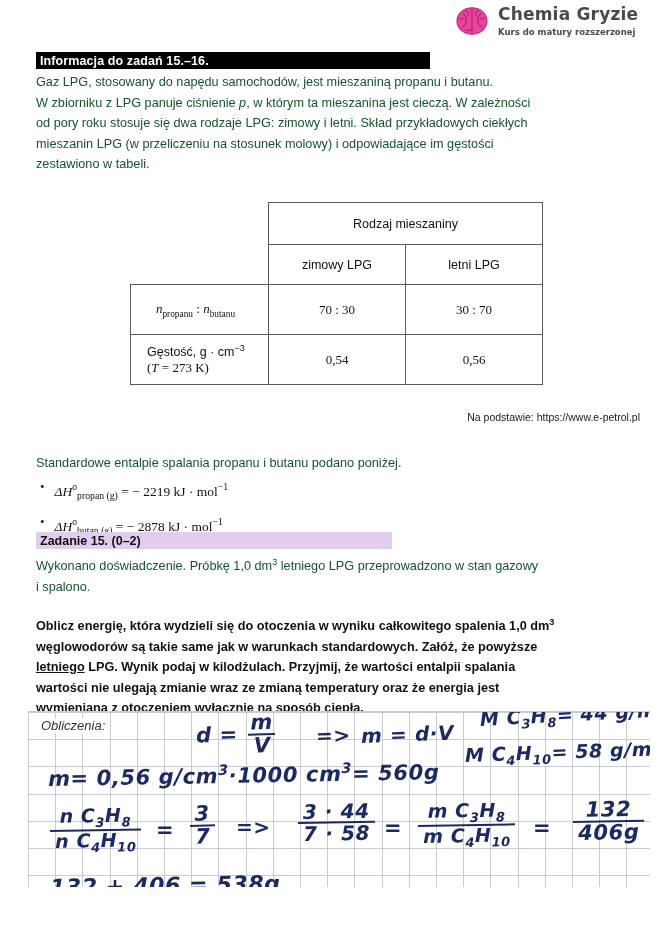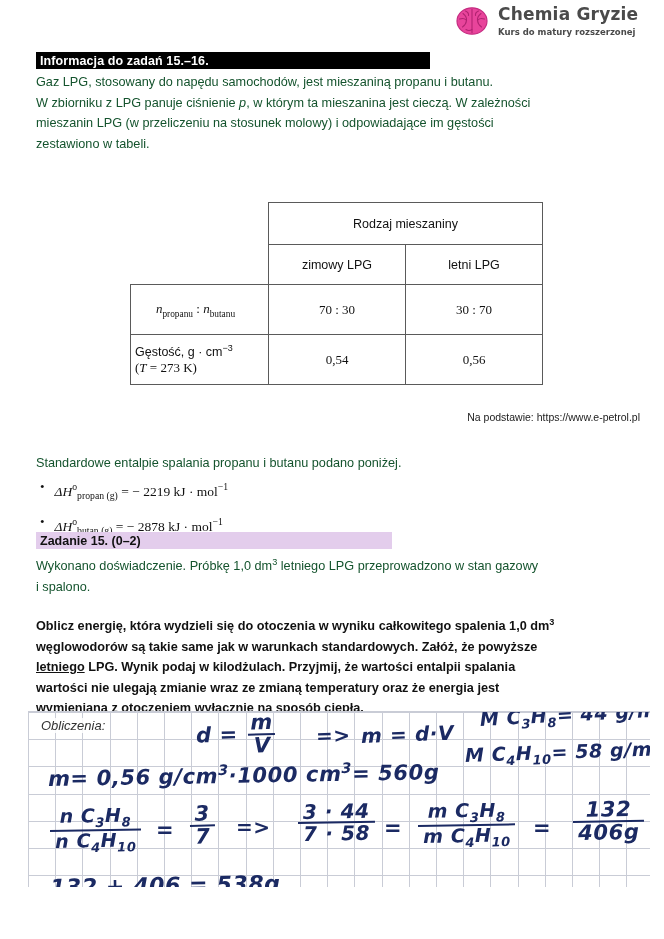--- a/index.html
+++ b/index.html
@@ -52,21 +52,21 @@
     border-collapse:collapse;
     font-size:12.5px;
   }
   .tbl td {
     border:1px solid #5a5a5a;
     text-align:center; vertical-align:middle;
     padding:6px 8px;
   }
   .tbl td.blank { border:none; }
   .tbl .hdr-span { width:274px; height:42px; }
-  .tbl .c-label { width:138px; height:40px; text-align:left; padding-left:4px;}
+  .tbl .c-label { width:138px; height:40px; text-align:left; padding-left:16px;}
   .tbl .c-sub  { width:137px; height:40px; }
   .tbl .c-val  { width:137px; height:50px; }
   .lbl-ctr { text-align:center !important; padding-left:0 !important; }
   .serifmath { font-family:"Liberation Serif", serif; font-size:13px; }
   .serifmath .v { font-style:italic; }
   sub { font-size:.72em; }
   sup { font-size:.72em; }
 
   
   .source {
@@ -160,20 +160,21 @@
     <div class="logo-title">Chemia Gryzie</div>
     <div class="logo-sub">Kurs do matury rozszerzonej</div>
   </div>
 </div>
 
 <div class="info-bar">Informacja do zadań 15.–16.</div>
 
 <div class="para" id="intro-para">
   <div>Gaz LPG, stosowany do napędu samochodów, jest mieszaniną propanu i butanu.</div>
   <div>W zbiorniku z LPG panuje ciśnienie <i>p</i>, w którym ta mieszanina jest cieczą. W zależności</div>
+  <div>od pory roku stosuje się dwa rodzaje LPG: zimowy i letni. Skład przykładowych ciekłych</div>
   <div>mieszanin LPG (w przeliczeniu na stosunek molowy) i odpowiadające im gęstości</div>
   <div>zestawiono w tabeli.</div>
 </div>
 
 <table class="tbl">
   <tbody>
       <tr>
     <td class="blank c-label"></td>
     <td class="hdr-span" colspan="2">Rodzaj mieszaniny</td>
   </tr>

